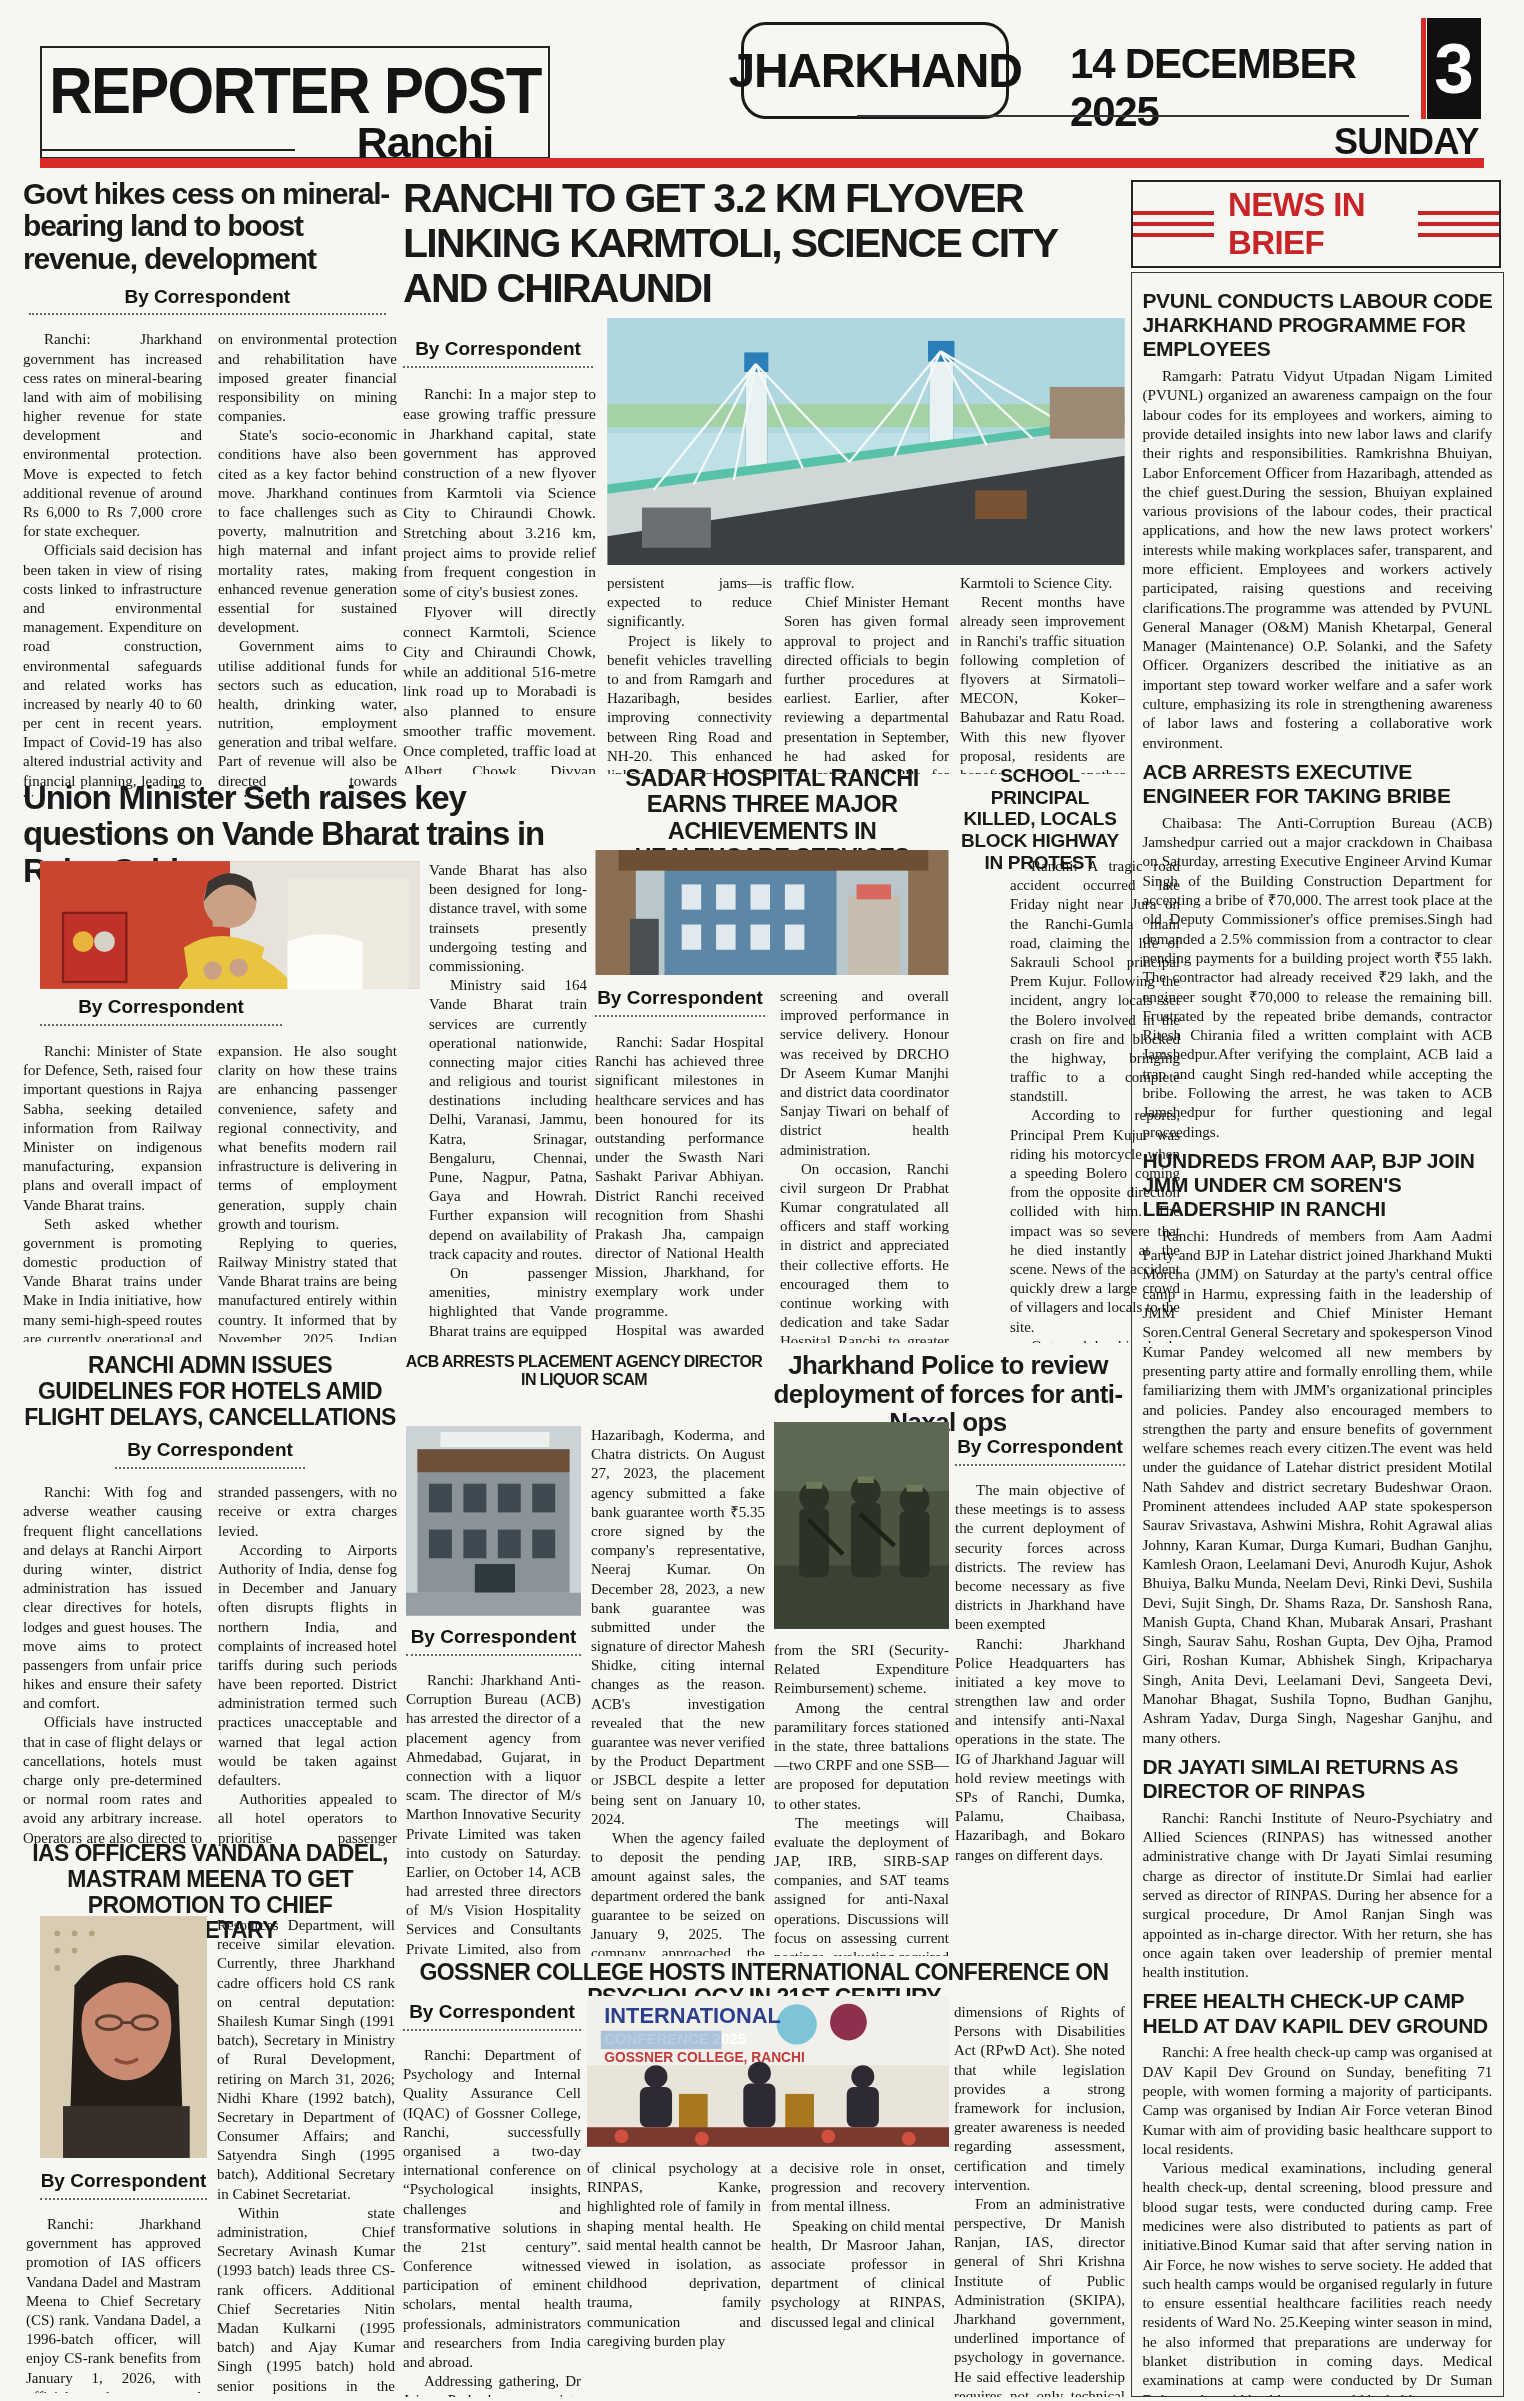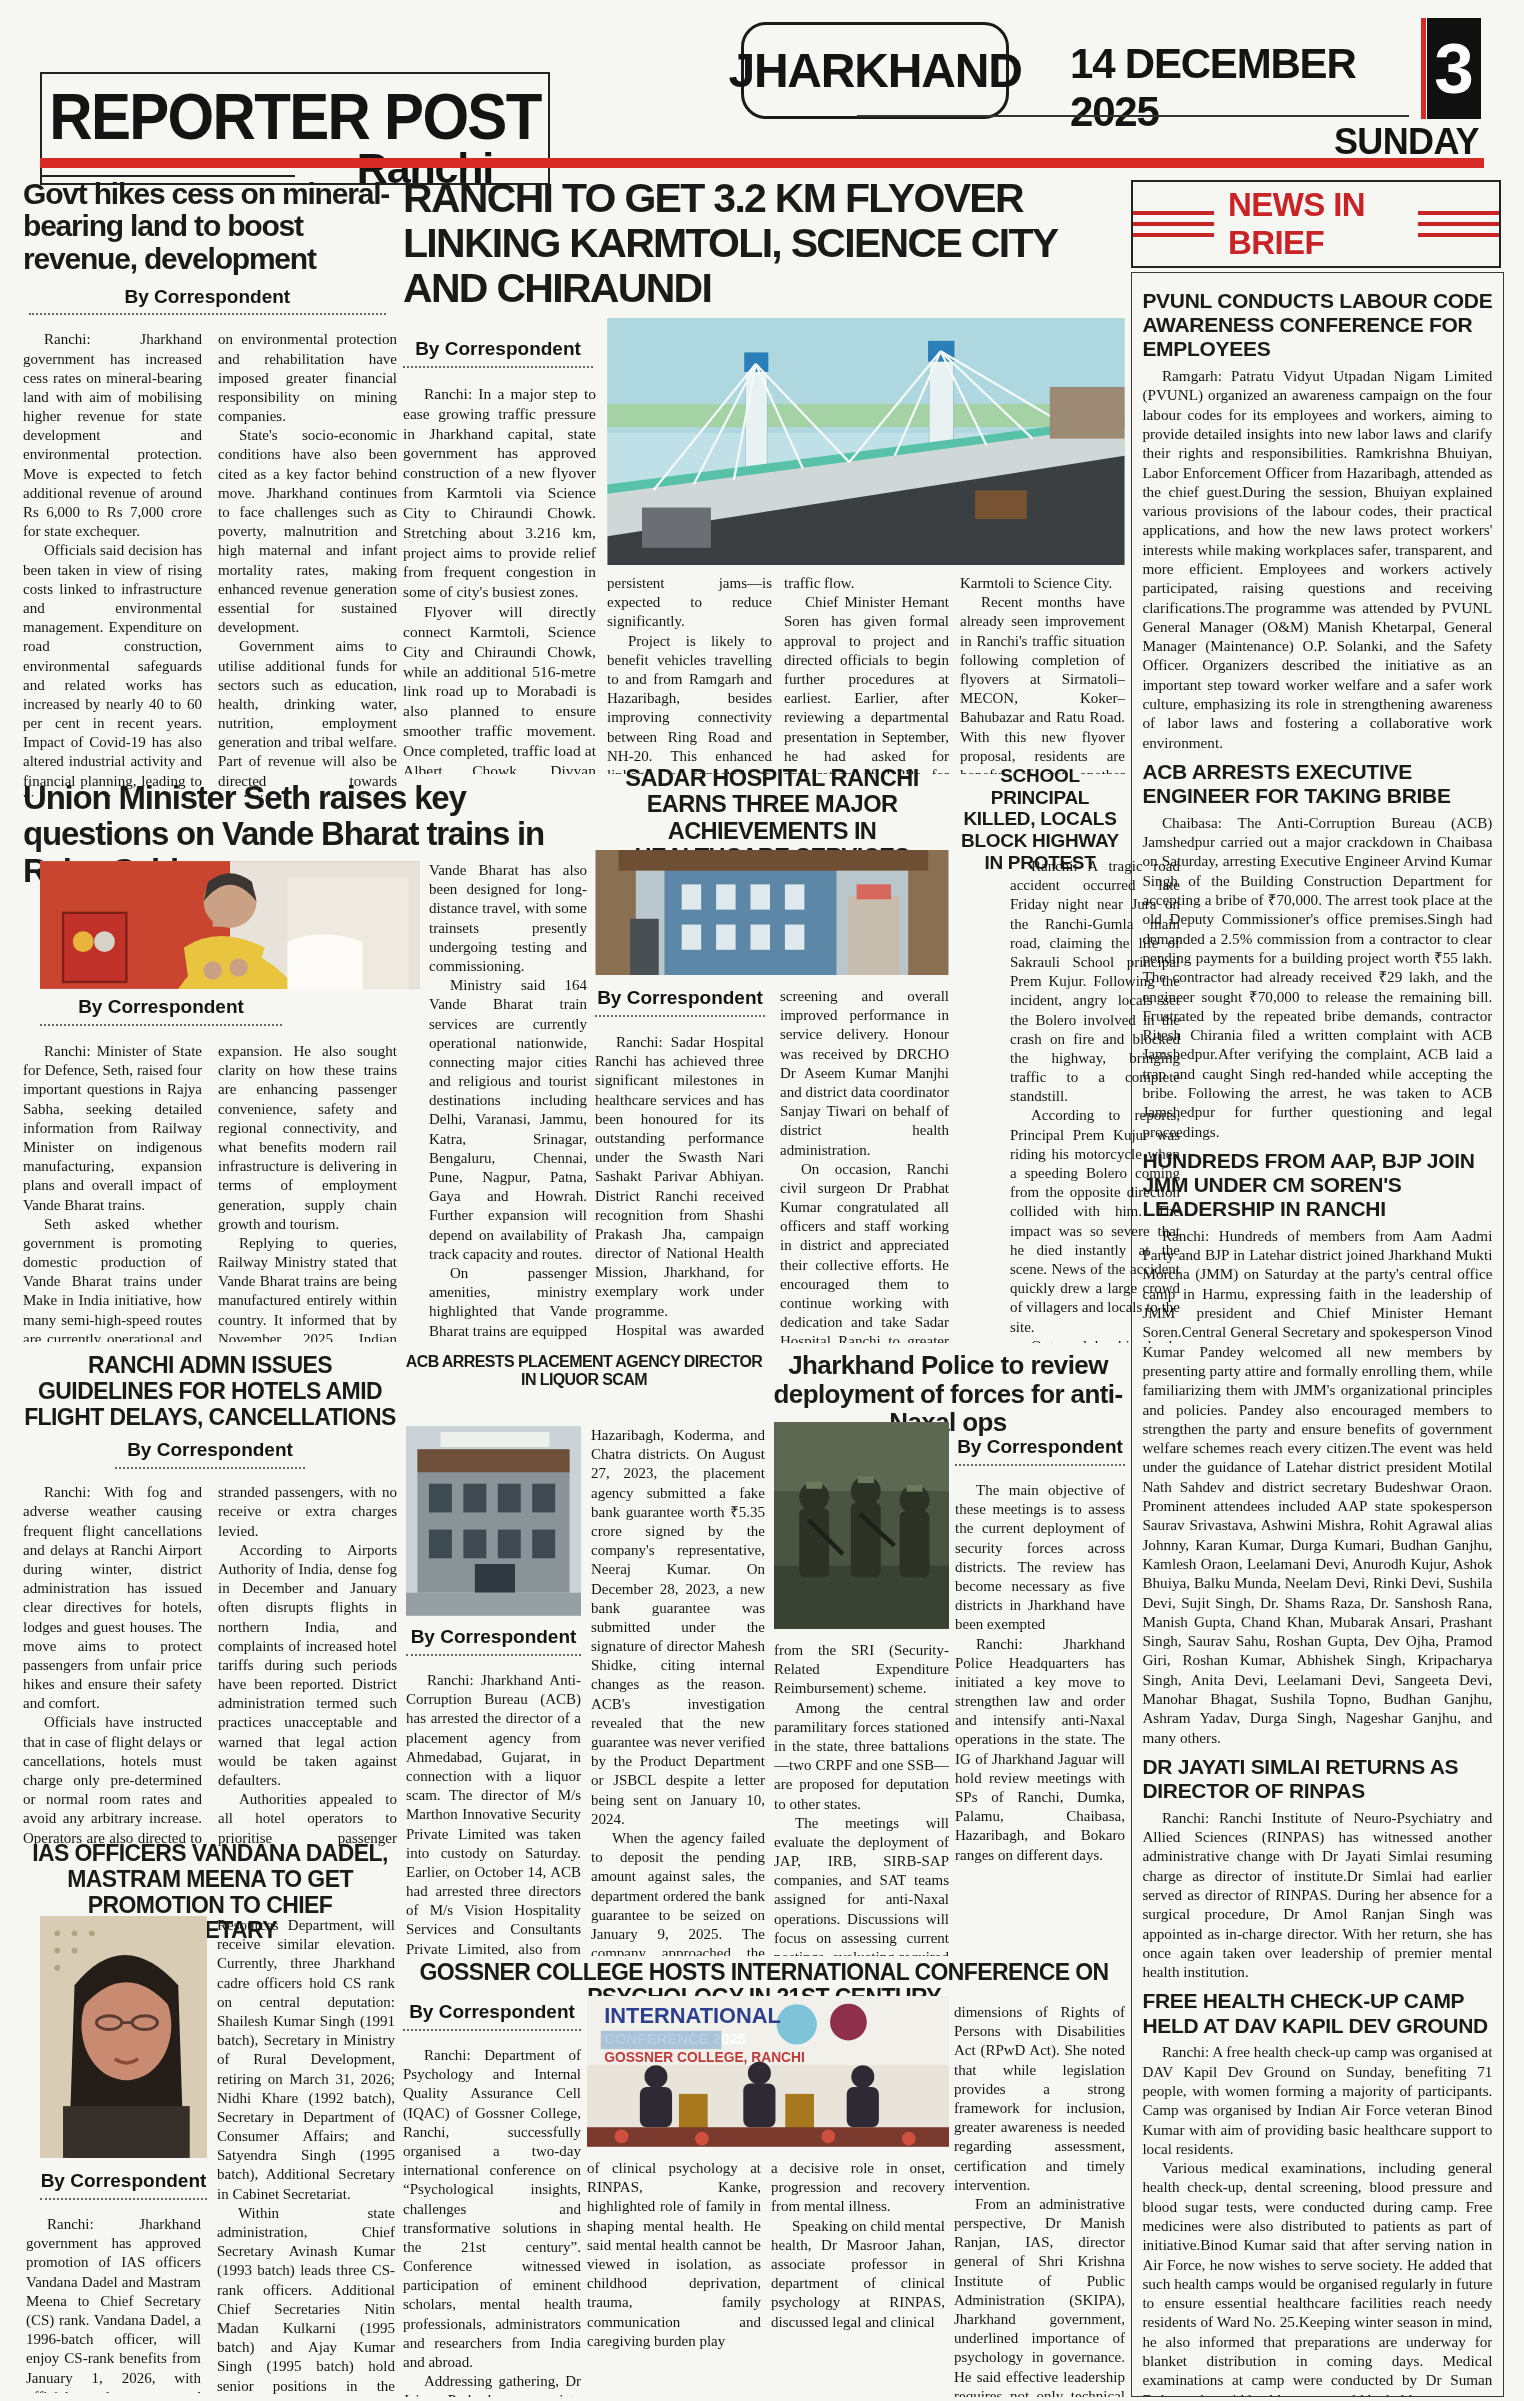--- a/index.html
+++ b/index.html
@@ -6,21 +6,21 @@
   .page{position:relative;width:1525px;height:2401px;background:#f6f6f2;color:#141414;
         font-family:"Liberation Serif",serif;overflow:hidden;}
   .hl{font-family:"Liberation Sans",sans-serif;font-weight:bold;color:#1a1a1a;}
   .abs{position:absolute;}
   .byline{font-family:"Liberation Sans",sans-serif;font-weight:bold;font-size:19px;
           text-align:center;border-bottom:2.3px dotted #666;padding-bottom:5.8px;}
   .bodycol{font-size:15px;line-height:1.28;text-align:justify;overflow:hidden;}
   .bodycol p{margin:0;text-indent:21px;}
   .bodycol p.cont{text-indent:0;}
   .photo{display:block;background:#ddd;}
-  .masthead-box{border:2.9px solid #222;margin-top:26px;}
+  .masthead-box{border:2.9px solid #222;}
   .mast-title{font-family:"Liberation Sans",sans-serif;font-weight:bold;font-size:60px;
               letter-spacing:-1.7px;line-height:1;text-align:center;transform:scaleY(1.08);}
   .mast-sub{font-family:"Liberation Sans",sans-serif;font-weight:bold;font-size:43px;
             letter-spacing:-1.2px;line-height:1;text-align:right;padding-right:55px;}
   .jh-box{border:3.5px solid #1a1a1a;border-radius:25px;display:flex;align-items:center;justify-content:center;}
   .jh-text{font-family:"Liberation Sans",sans-serif;font-weight:bold;font-size:48px;letter-spacing:-1.2px;}
   .date-text{font-family:"Liberation Sans",sans-serif;font-weight:bold;font-size:42px;letter-spacing:-1.2px;}
   .pagenum{background:#101010;color:#fff;font-family:"Liberation Sans",sans-serif;font-weight:bold;
            font-size:71px;display:flex;align-items:center;justify-content:center;}
   .sunday{font-family:"Liberation Sans",sans-serif;font-weight:bold;font-size:36px;text-align:right;letter-spacing:-0.6px;}
@@ -135,21 +135,21 @@
     <span class="nib-title">NEWS IN BRIEF</span>
     <span class="nib-lines">
         <span></span>
         <span></span>
         <span></span>
       </span>
   </div>
 
   <div class="abs nib-box" style="left:1131px;top:272px;width:350px;height:2107px;">
     <div class="nib-item">
-      <h3>PVUNL CONDUCTS LABOUR CODE AWARENESS CONFERENCE FOR EMPLOYEES</h3>
+      <h3>PVUNL CONDUCTS LABOUR CODE JHARKHAND PROGRAMME FOR EMPLOYEES</h3>
       <div class="nbody bodycol">
           <p>Ramgarh: Patratu Vidyut Utpadan Nigam Limited (PVUNL) organized an awareness campaign on the four labour codes for its employees and workers, aiming to provide detailed insights into new labor laws and clarify their rights and responsibilities. Ramkrishna Bhuiyan, Labor Enforcement Officer from Hazaribagh, attended as the chief guest.During the session, Bhuiyan explained various provisions of the labour codes, their practical applications, and how the new laws protect workers' interests while making workplaces safer, transparent, and more efficient. Employees and workers actively participated, raising questions and receiving clarifications.The programme was attended by PVUNL General Manager (O&amp;M) Manish Khetarpal, General Manager (Maintenance) O.P. Solanki, and the Safety Officer. Organizers described the initiative as an important step toward worker welfare and a safer work culture, emphasizing its role in strengthening awareness of labor laws and fostering a collaborative work environment.</p>
         </div>
     </div>
     <div class="nib-item">
       <h3>ACB ARRESTS EXECUTIVE ENGINEER FOR TAKING BRIBE</h3>
       <div class="nbody bodycol">
           <p>Chaibasa: The Anti-Corruption Bureau (ACB) Jamshedpur carried out a major crackdown in Chaibasa on Saturday, arresting Executive Engineer Arvind Kumar Singh of the Building Construction Department for accepting a bribe of ₹70,000. The arrest took place at the old Deputy Commissioner's office premises.Singh had demanded a 2.5% commission from a contractor to clear pending payments for a building project worth ₹55 lakh. The contractor had already received ₹29 lakh, and the engineer sought ₹70,000 to release the remaining bill. Frustrated by the repeated bribe demands, contractor Ritesh Chirania filed a written complaint with ACB Jamshedpur.After verifying the complaint, ACB laid a trap and caught Singh red-handed while accepting the bribe. Following the arrest, he was taken to ACB Jamshedpur for further questioning and legal proceedings.</p>
         </div>
     </div>

